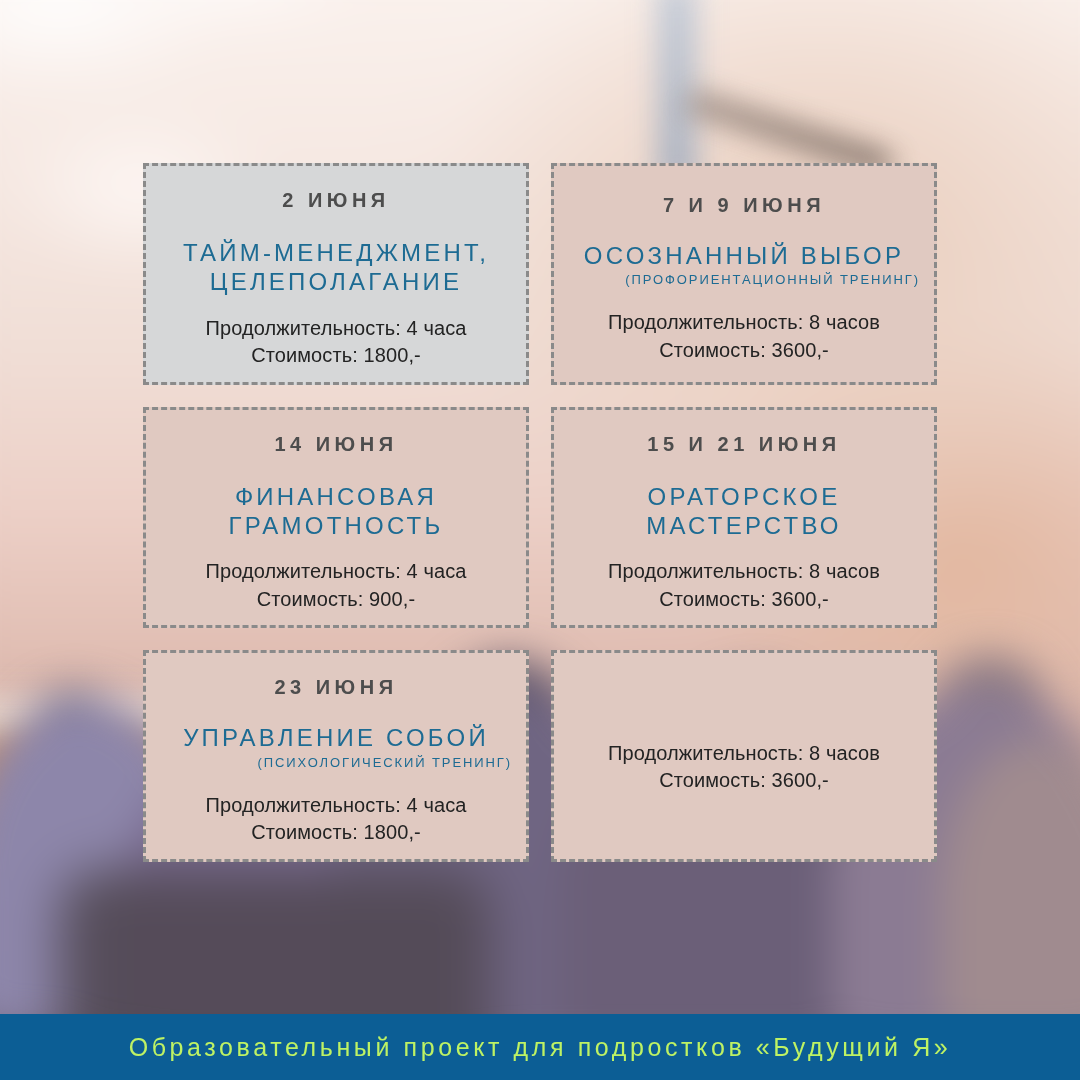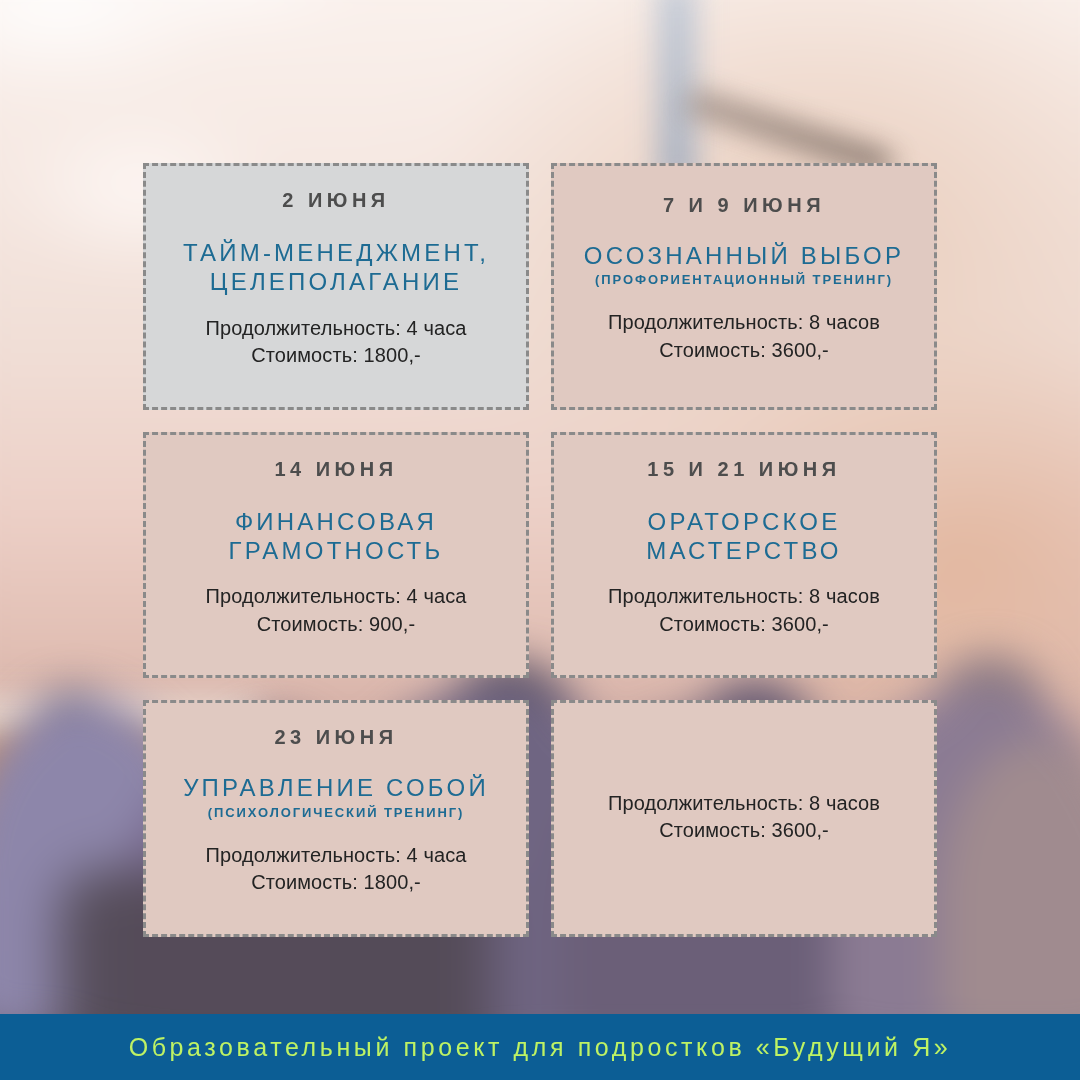--- a/index.html
+++ b/index.html
@@ -136,21 +136,21 @@
     width: 794px;
     display: grid;
     grid-template-columns: 386px 386px;
     column-gap: 22px;
     row-gap: 22px;
   }
   .card {
     border: 3px dashed #8a8a8a;
     box-sizing: border-box;
     text-align: center;
-    padding: 16px 14px 31px;
+    padding: 16px 14px 6px;
     display: flex;
     flex-direction: column;
     justify-content: center;
   }
   .card.gray { background: #d6d7d8; }
   .card.pink { background: #e0c9c1; }
 
   .card-date {
     font-size: 20px;
     font-weight: 700;
@@ -163,25 +163,26 @@
     font-size: 24px;
     font-weight: 400;
     letter-spacing: 3.2px;
     color: #1d6b93;
     line-height: 1.22;
     margin: 26px 0 0;
     white-space: pre-line;
   }
   .card-subtitle {
     font-size: 13px;
-    font-weight: 700;
+    font-weight: 400;
     letter-spacing: 1.9px;
     color: #1d6b93;
     line-height: 1.3;
     margin: 2px 0 0;
+    text-align: right;
   }
   .card-meta {
     margin: 18px 0 6px;
     font-size: 20px;
     color: #232323;
     line-height: 1.38;
     letter-spacing: 0.1px;
   }
   .card-meta div { white-space: nowrap; }
 

